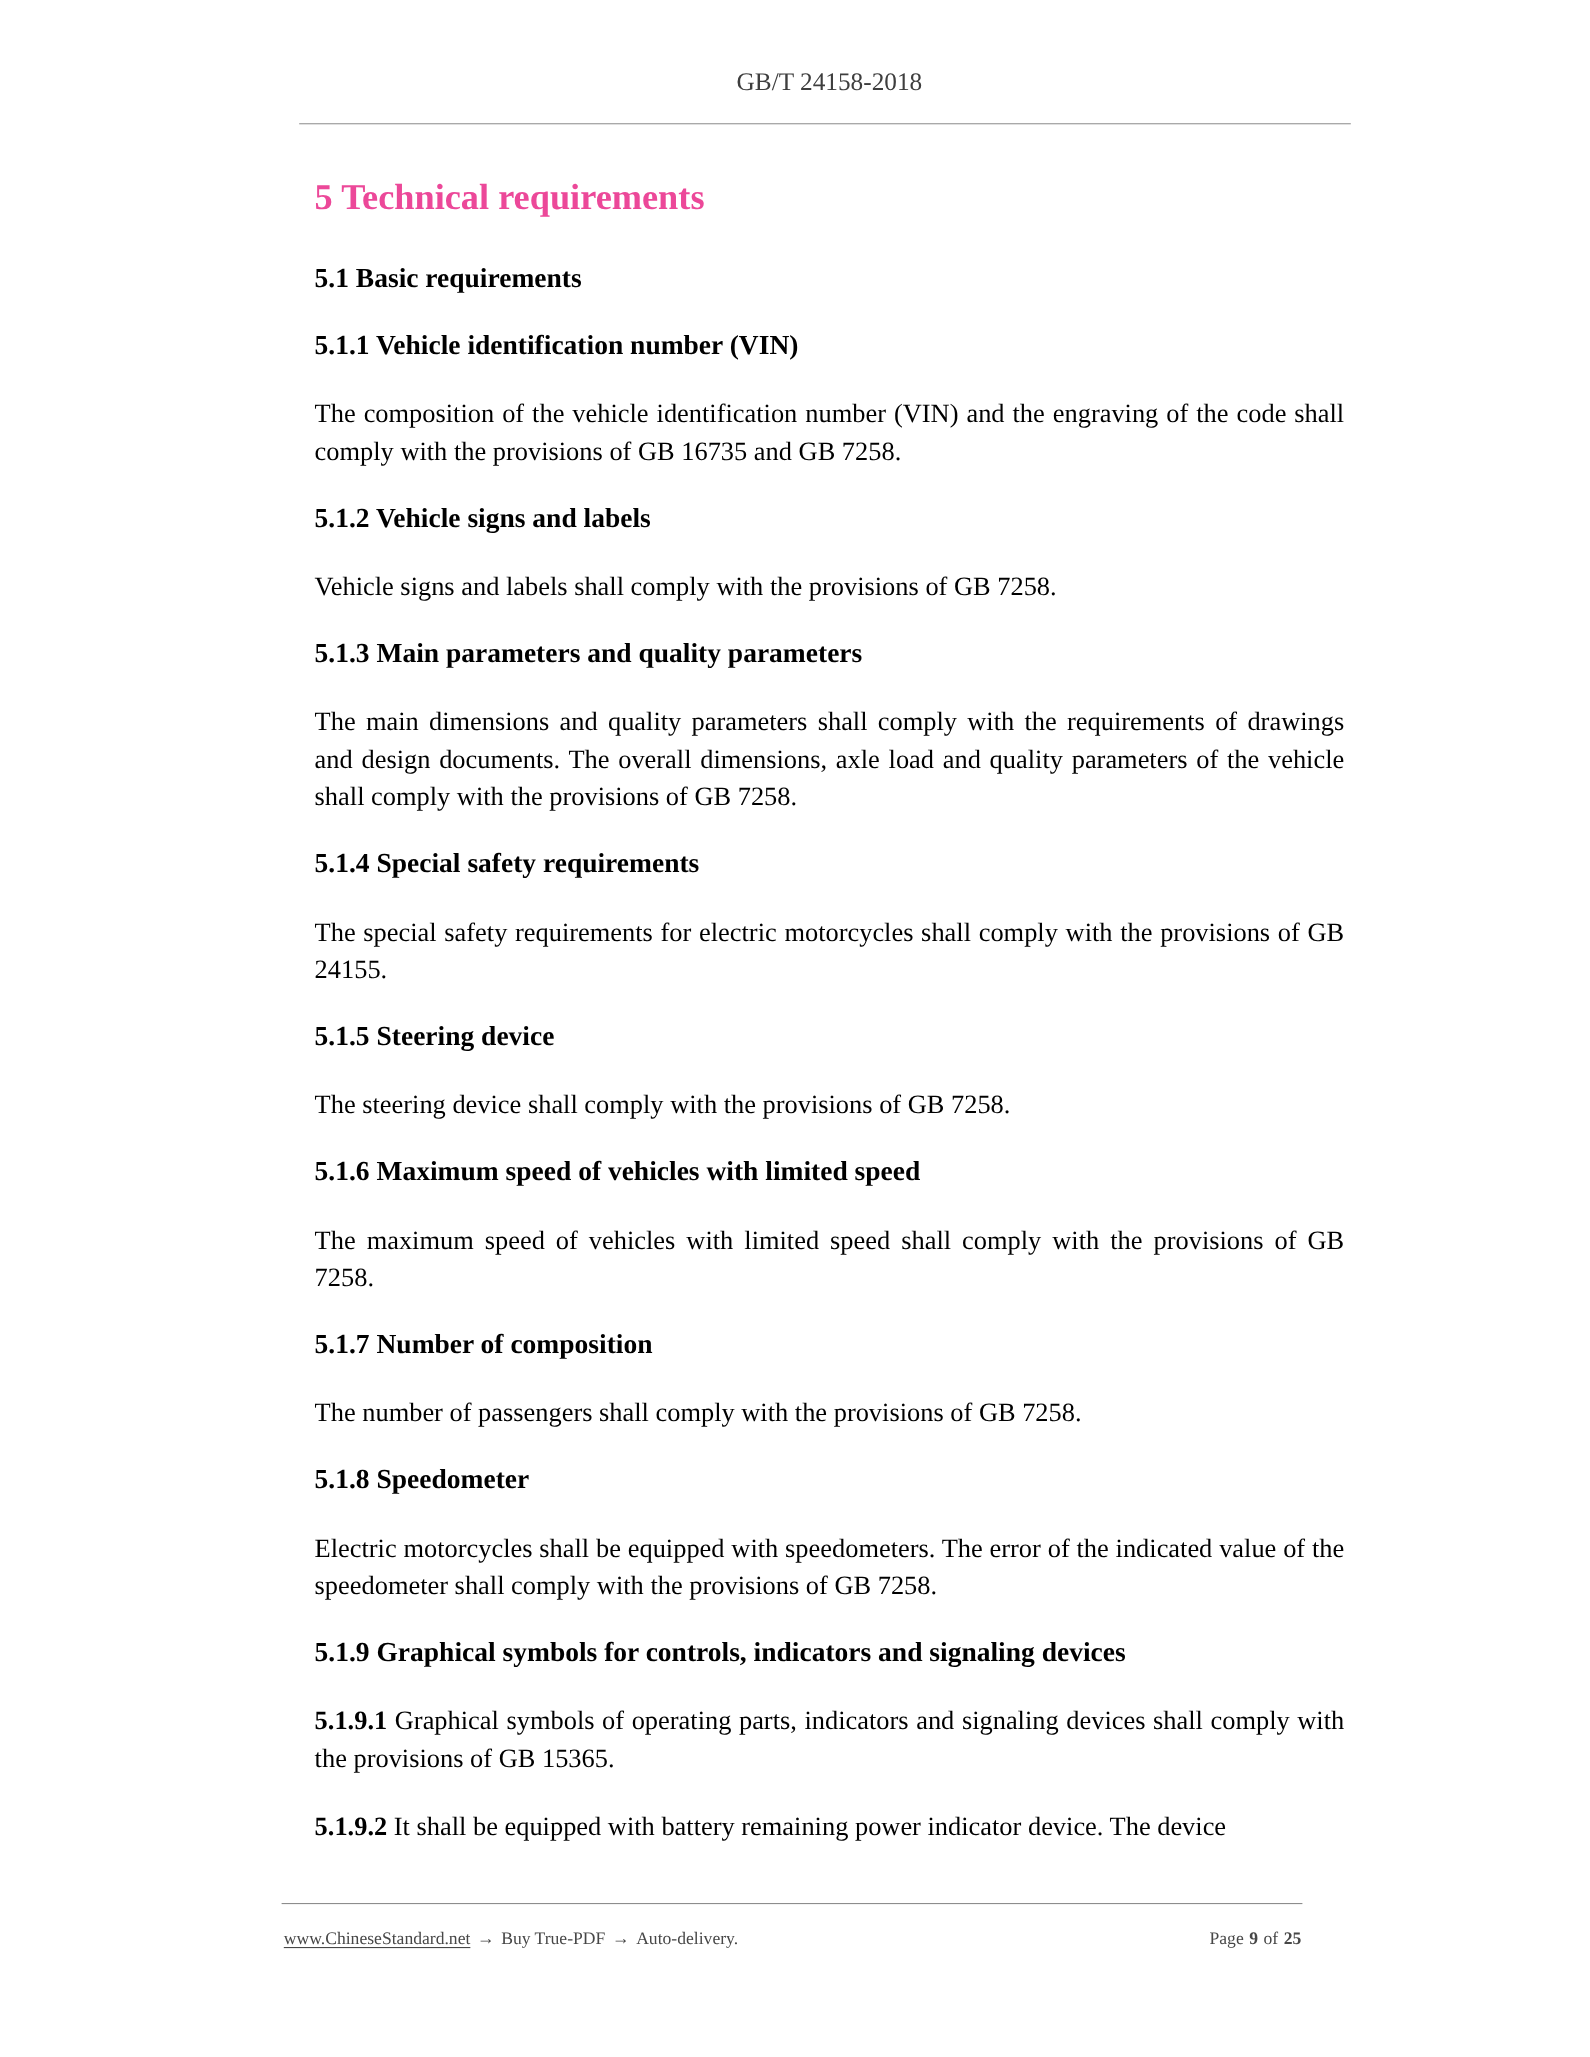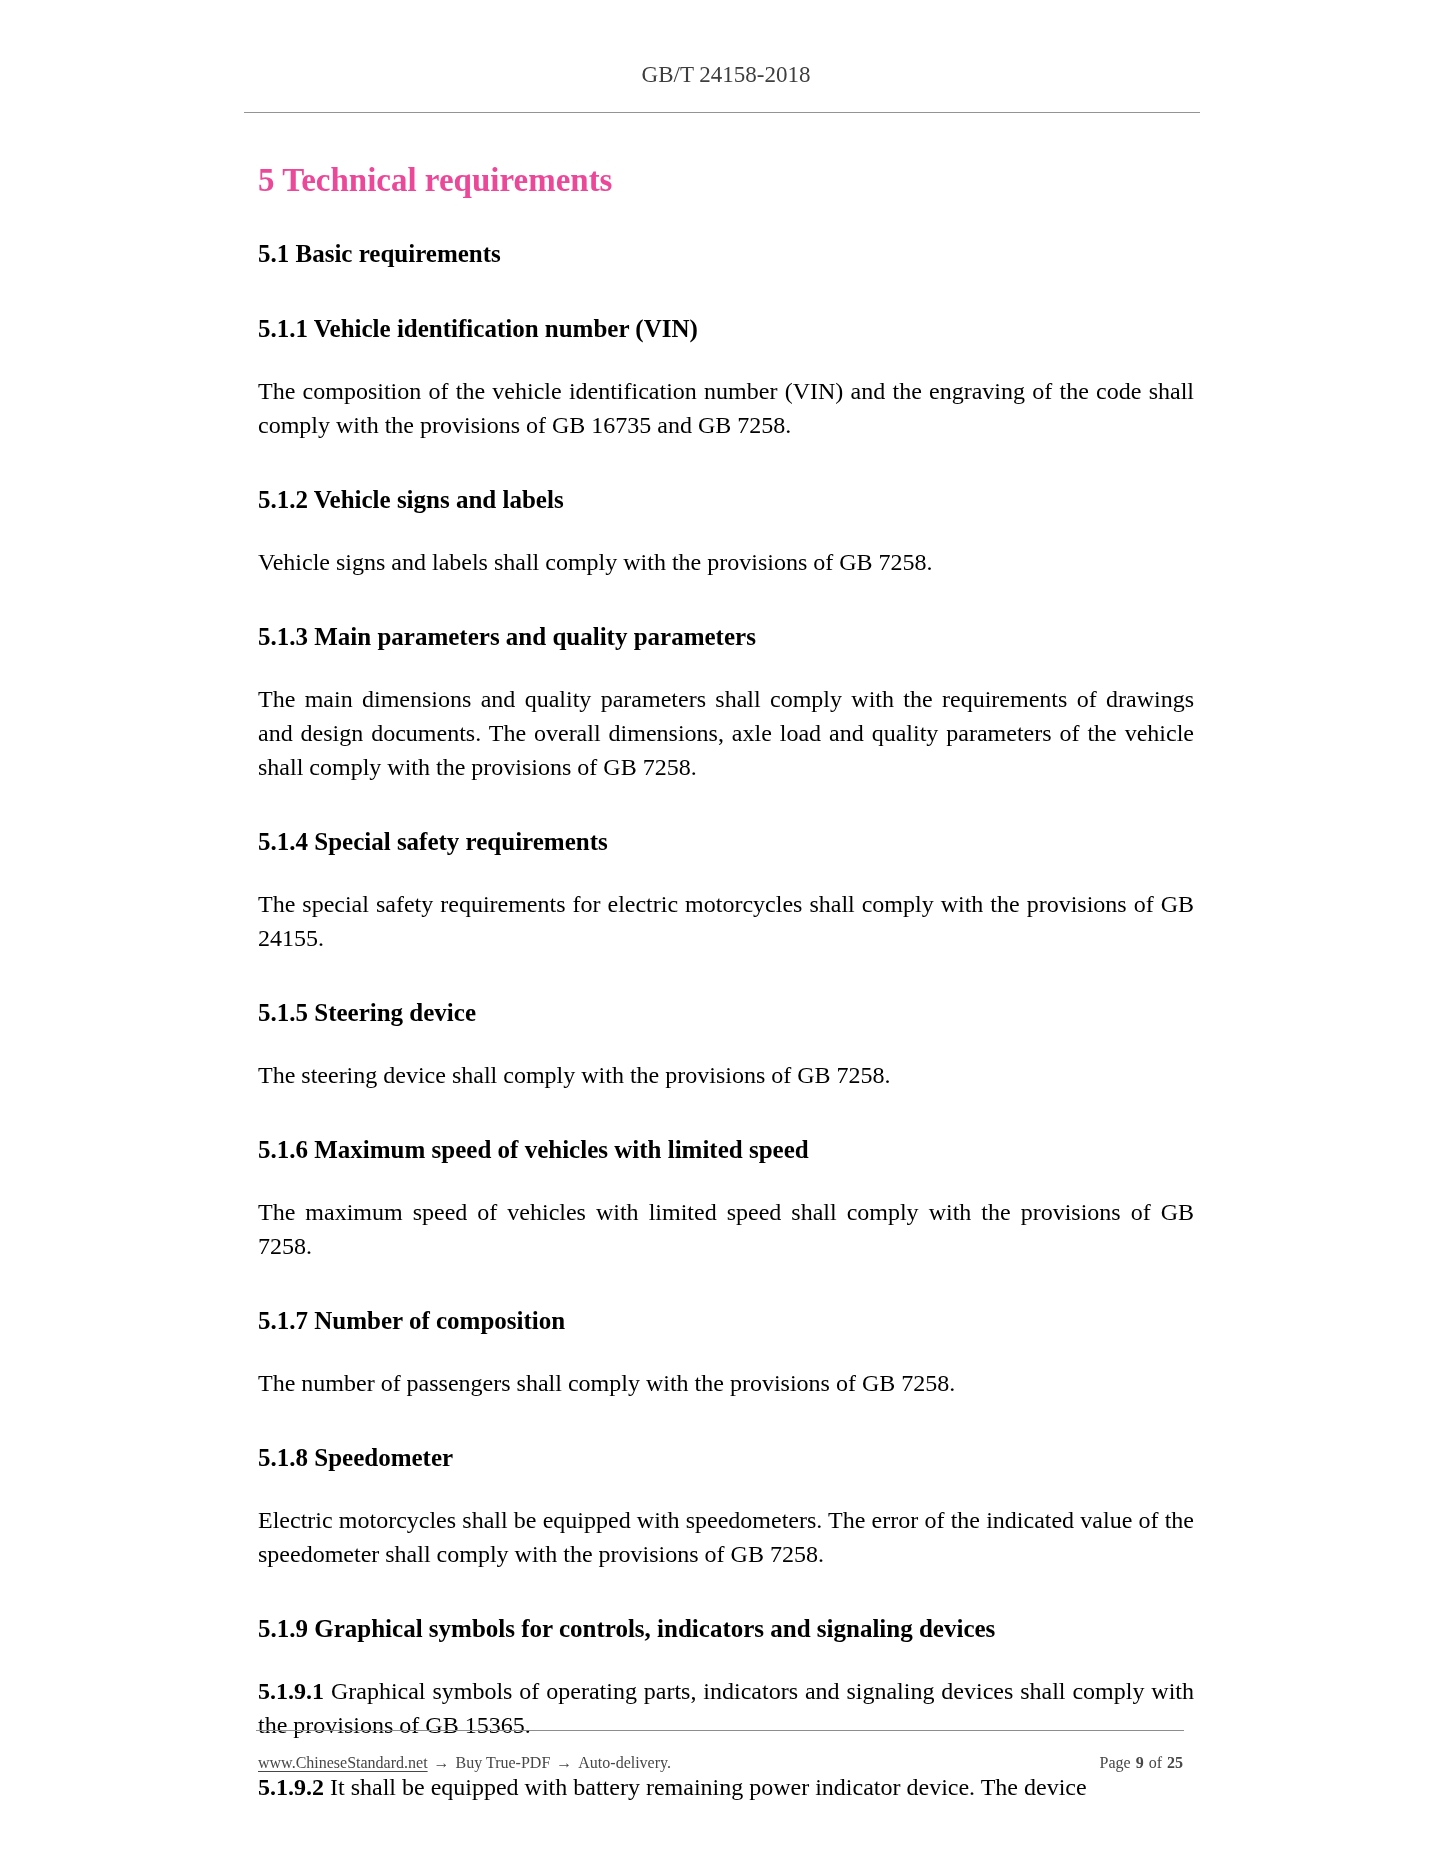--- a/index.html
+++ b/index.html
@@ -8,20 +8,21 @@
     background: #ffffff;
     font-family: "Liberation Serif", "DejaVu Serif", serif;
     color: #000000;
     overflow: hidden;
   }
   .page {
     position: relative;
     width: 1445px;
     height: 1559px;
     background: #ffffff;
+    padding-left: 28px;
   }
   .content {
     margin-left: 258px;
     width: 936px;
   }
   .doc-header {
     padding-top: 60px;
     text-align: center;
     font-size: 23px;
     line-height: 30px;
@@ -44,21 +45,21 @@
     font-weight: bold;
     color: #ec4899;
   }
   h2.section-heading {
     margin-top: 36px;
     font-size: 25px;
     line-height: 34px;
     font-weight: bold;
   }
   h3.sub-heading {
-    margin-top: 41px;
+    margin-top: 27px;
     font-size: 25px;
     line-height: 34px;
     font-weight: bold;
   }
   p.body-text {
     margin-top: 28px;
     font-size: 24px;
     line-height: 34px;
     text-align: justify;
   }

